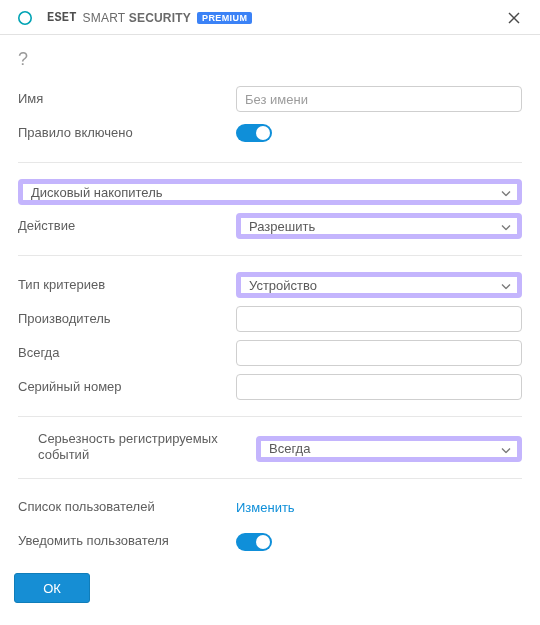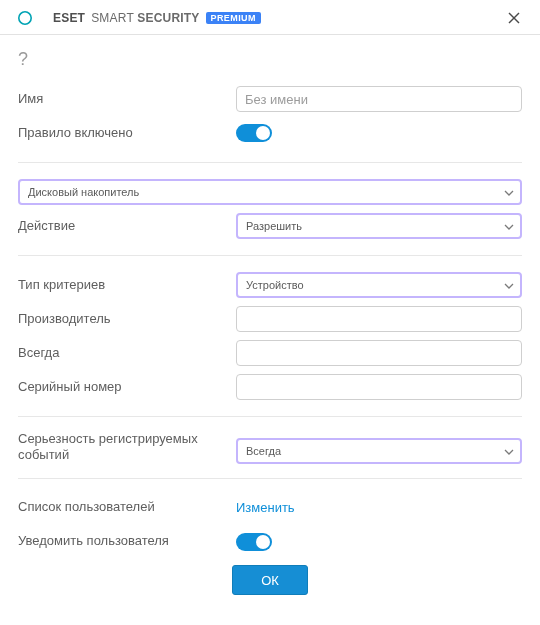--- a/index.html
+++ b/index.html
@@ -12,22 +12,22 @@
     height: 625px;
     overflow: hidden;
   }
   .window { width: 540px; height: 625px; position: relative; display: flex; flex-direction: column; }
   .titlebar {
     display: flex; align-items: center; justify-content: space-between;
     padding: 6px 12px 4px 18px;
   }
   .brand { display: flex; align-items: center; gap: 6px; }
   .brand-eset {
-    display: inline-flex; align-items: flex-end; gap: 21px;
-    font-weight: 700; font-size: 12px; color: #4f4f4f; letter-spacing: 0.2px;
+    display: inline-flex; align-items: flex-end; gap: 15px;
+    font-weight: 700; font-size: 12px; color: #4f4f4f; letter-spacing: 0.2px; font-family: Liberation Mono, monospace;
   }
   .brand-eset svg { display: block; }
   .brand-smart { font-size: 12px; color: #6a6a6a; font-weight: 400; letter-spacing: 0.2px; }
   .brand-smart b { font-weight: 600; }
   .badge {
     background: #3b82f6; color: #fff; font-size: 9px; font-weight: 700;
     padding: 1px 5px; border-radius: 2px; letter-spacing: 0.4px;
   }
   .close-btn {
     width: 28px; height: 24px; display: flex; align-items: center; justify-content: center;
@@ -41,41 +41,41 @@
   .row { display: flex; align-items: center; min-height: 30px; margin-bottom: 4px; }
   .row .label { width: 218px; color: #5e5e5e; font-size: 13px; padding-right: 10px; line-height: 1.25; }
   .row .control { flex: 1; }
   .text-input {
     width: 100%; height: 26px; border: 1px solid #cfcfcf; border-radius: 4px;
     padding: 0 8px; font-size: 13px; color: #a16207; outline: none; background: #fff;
     font-family: inherit;
   }
   .text-input::placeholder { color: #9c9c9c; }
   .select {
-    position: relative; width: 100%; height: 26px; border: 2px solid #c4b5fd; border-radius: 4px;
+    position: relative; width: 100%; height: 26px; border: 5px solid #c4b5fd; border-radius: 4px;
     background: #fff; display: flex; align-items: center; padding: 0 24px 0 8px;
-    font-size: 11px; color: #5a5a5a; cursor: pointer;
+    font-size: 13px; color: #5a5a5a; cursor: pointer;
   }
   .select .chev {
     position: absolute; right: 6px; top: 50%; transform: translateY(-50%);
     color: #7a7a7a; pointer-events: none;
   }
   .toggle {
     width: 36px; height: 18px; border-radius: 9px; background: #0f8fd9;
     position: relative; cursor: pointer;
   }
   .toggle .knob {
     position: absolute; width: 14px; height: 14px; border-radius: 50%; background: #fff;
     top: 2px; right: 2px;
   }
   .sep { height: 1px; background: #e7e7e7; margin: 14px 0; }
   .link { color: #0f8fd9; font-size: 13px; cursor: pointer; }
   .footer {
-    position: absolute; bottom: 16px; left: 0; right: 0;
-    padding: 10px 14px 14px 14px; display: flex; justify-content: center;
+    position: absolute; bottom: 8px; left: 0; right: 0;
+    padding: 10px 14px 14px 14px; display: flex; justify-content: flex-start;
     background: #fff;
   }
   .ok-btn {
     min-width: 76px; height: 30px; background: #1f; background: #1691d8;
     border: 1px solid #107db9; color: #fff; font-size: 13px; border-radius: 3px;
     cursor: pointer; padding: 0 22px;
   }
   .ok-btn { background: #168ed4; }
 </style>
 </head>
@@ -189,21 +189,21 @@
 
     <div class="row">
       <div class="label">Серийный номер</div>
       <div class="control">
         <input class="text-input" type="text" style="">
       </div>
     </div>
 
     <div class="sep"></div>
 
-    <div class="row" style="align-items:flex-end;">
+    <div class="row" style="align-items:center;margin-left:20px;">
       <div class="label">Серьезность регистрируемых событий</div>
       <div class="control" style="padding-top:3px;">
         <div class="select">
           <span>Всегда</span>
           <span class="chev">
             <svg width="10" height="6" viewBox="0 0 10 6">
                 <path d="M1 1 L5 5 L9 1" fill="none" stroke="#7a7a7a" stroke-width="1.3"></path>
               </svg>
           </span>
         </div>

